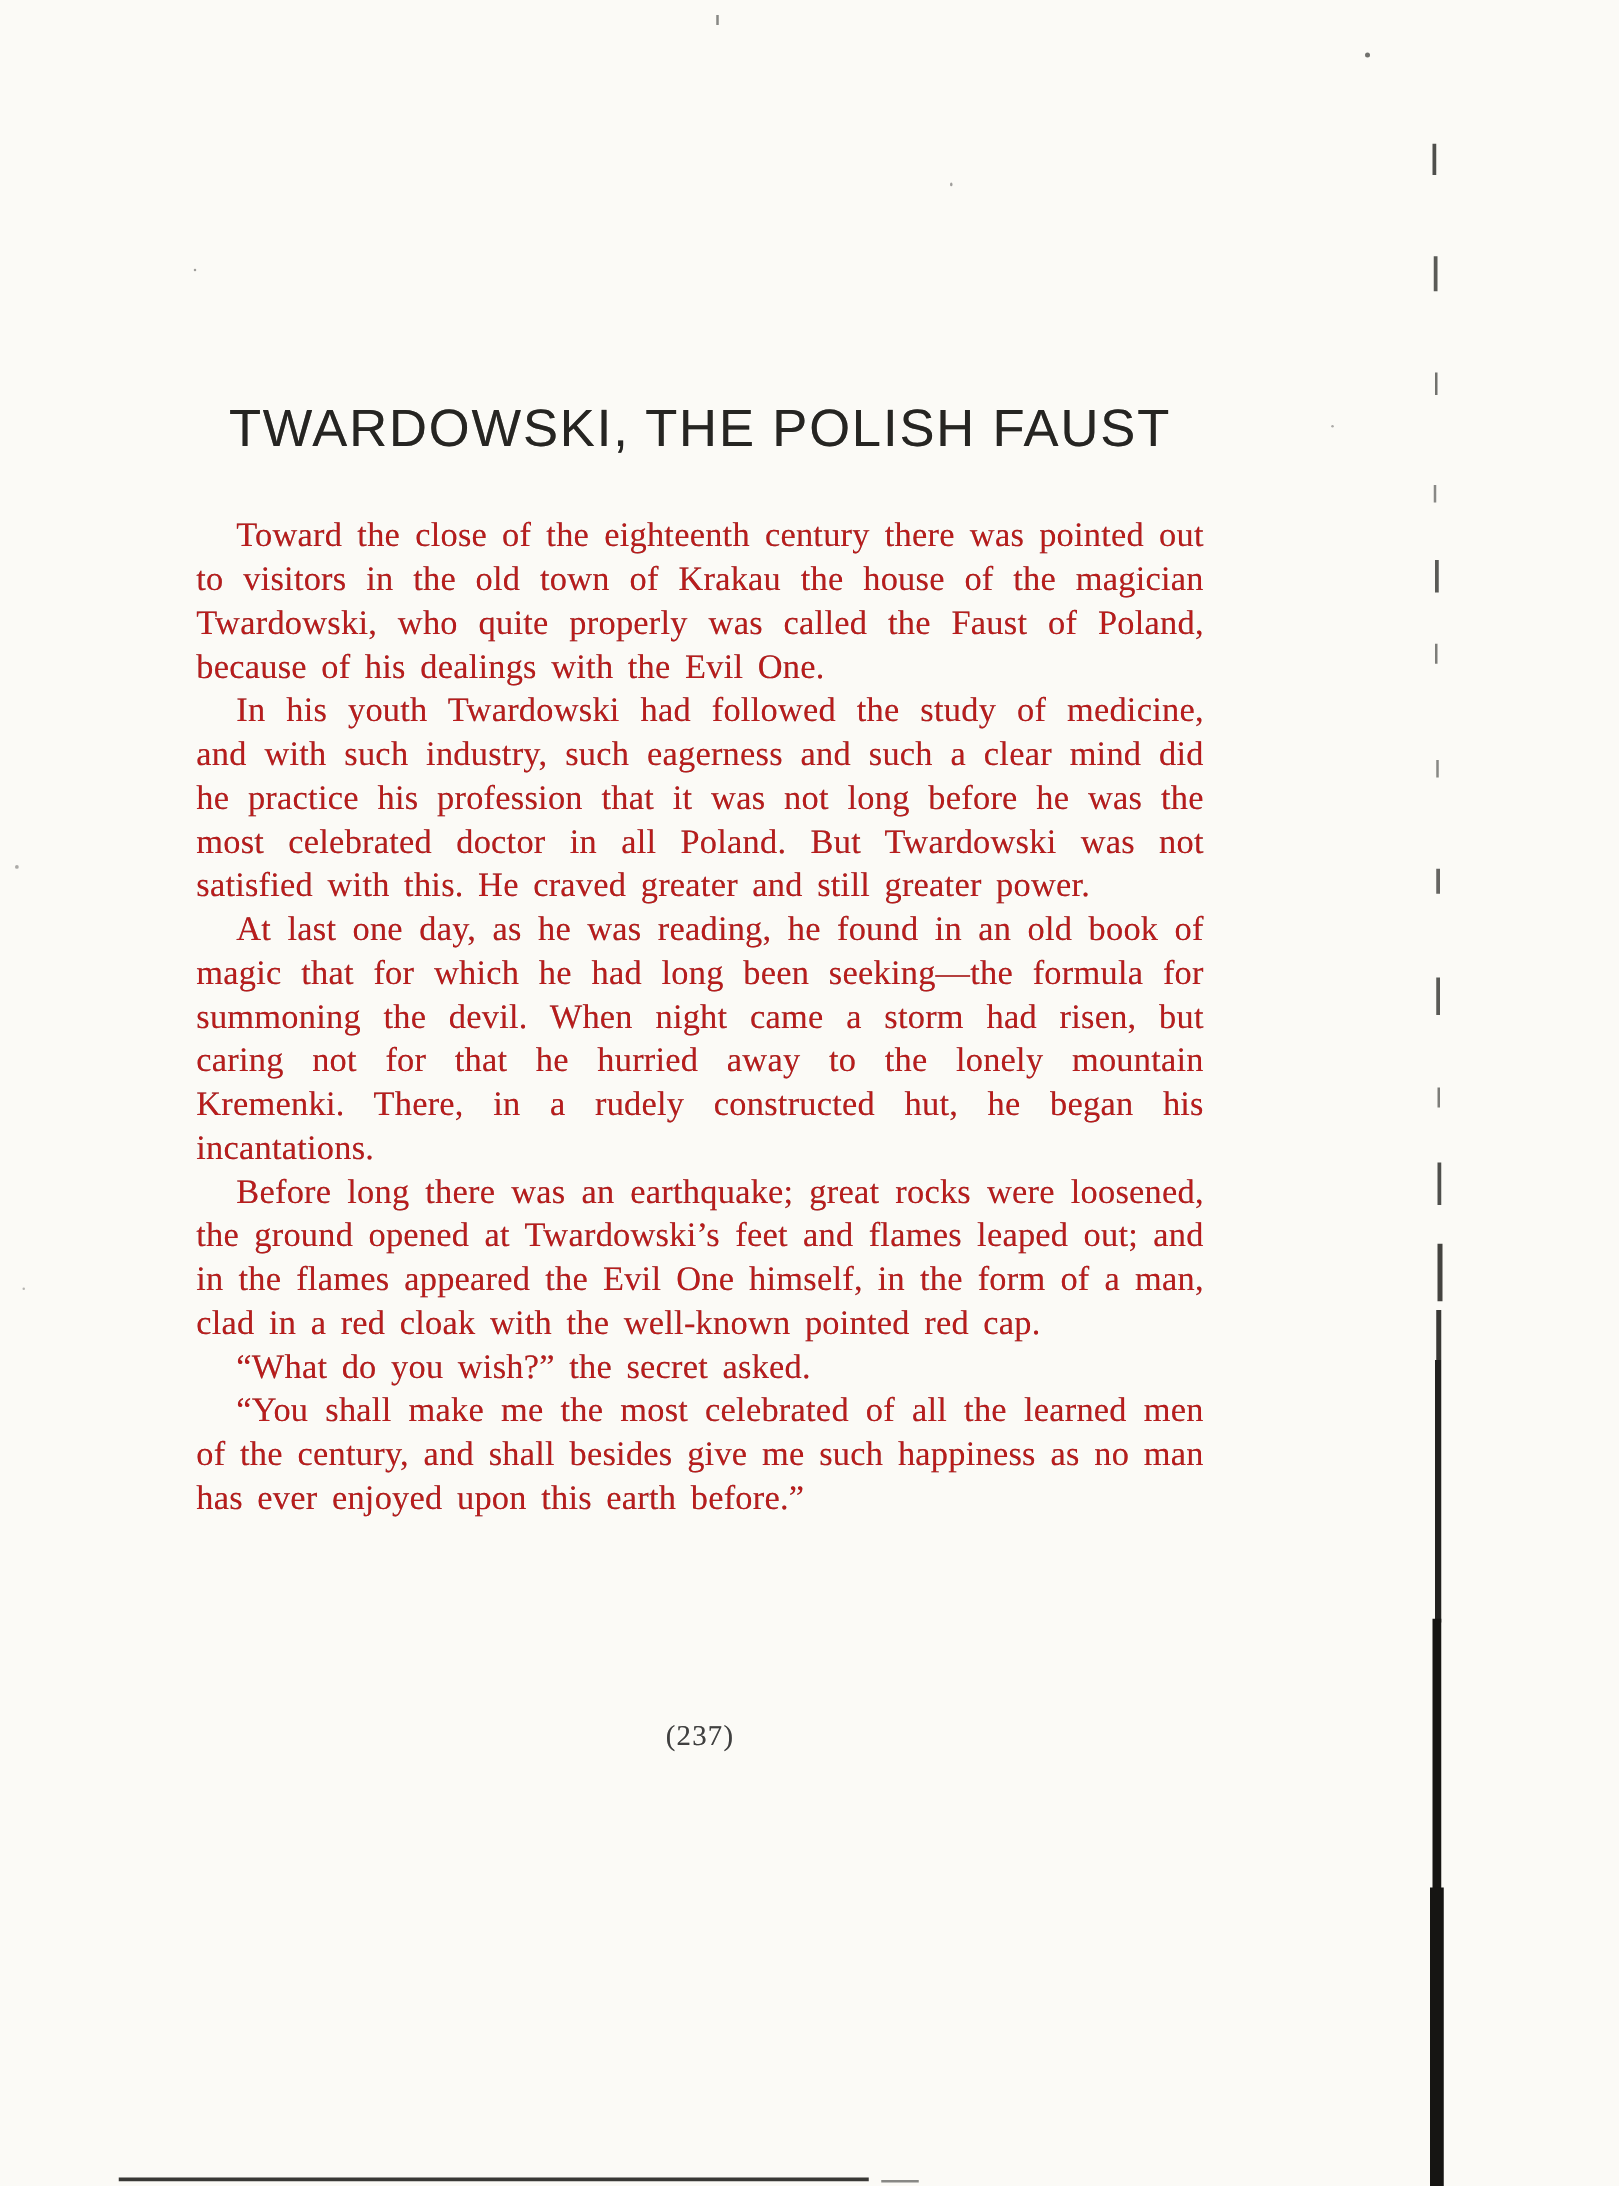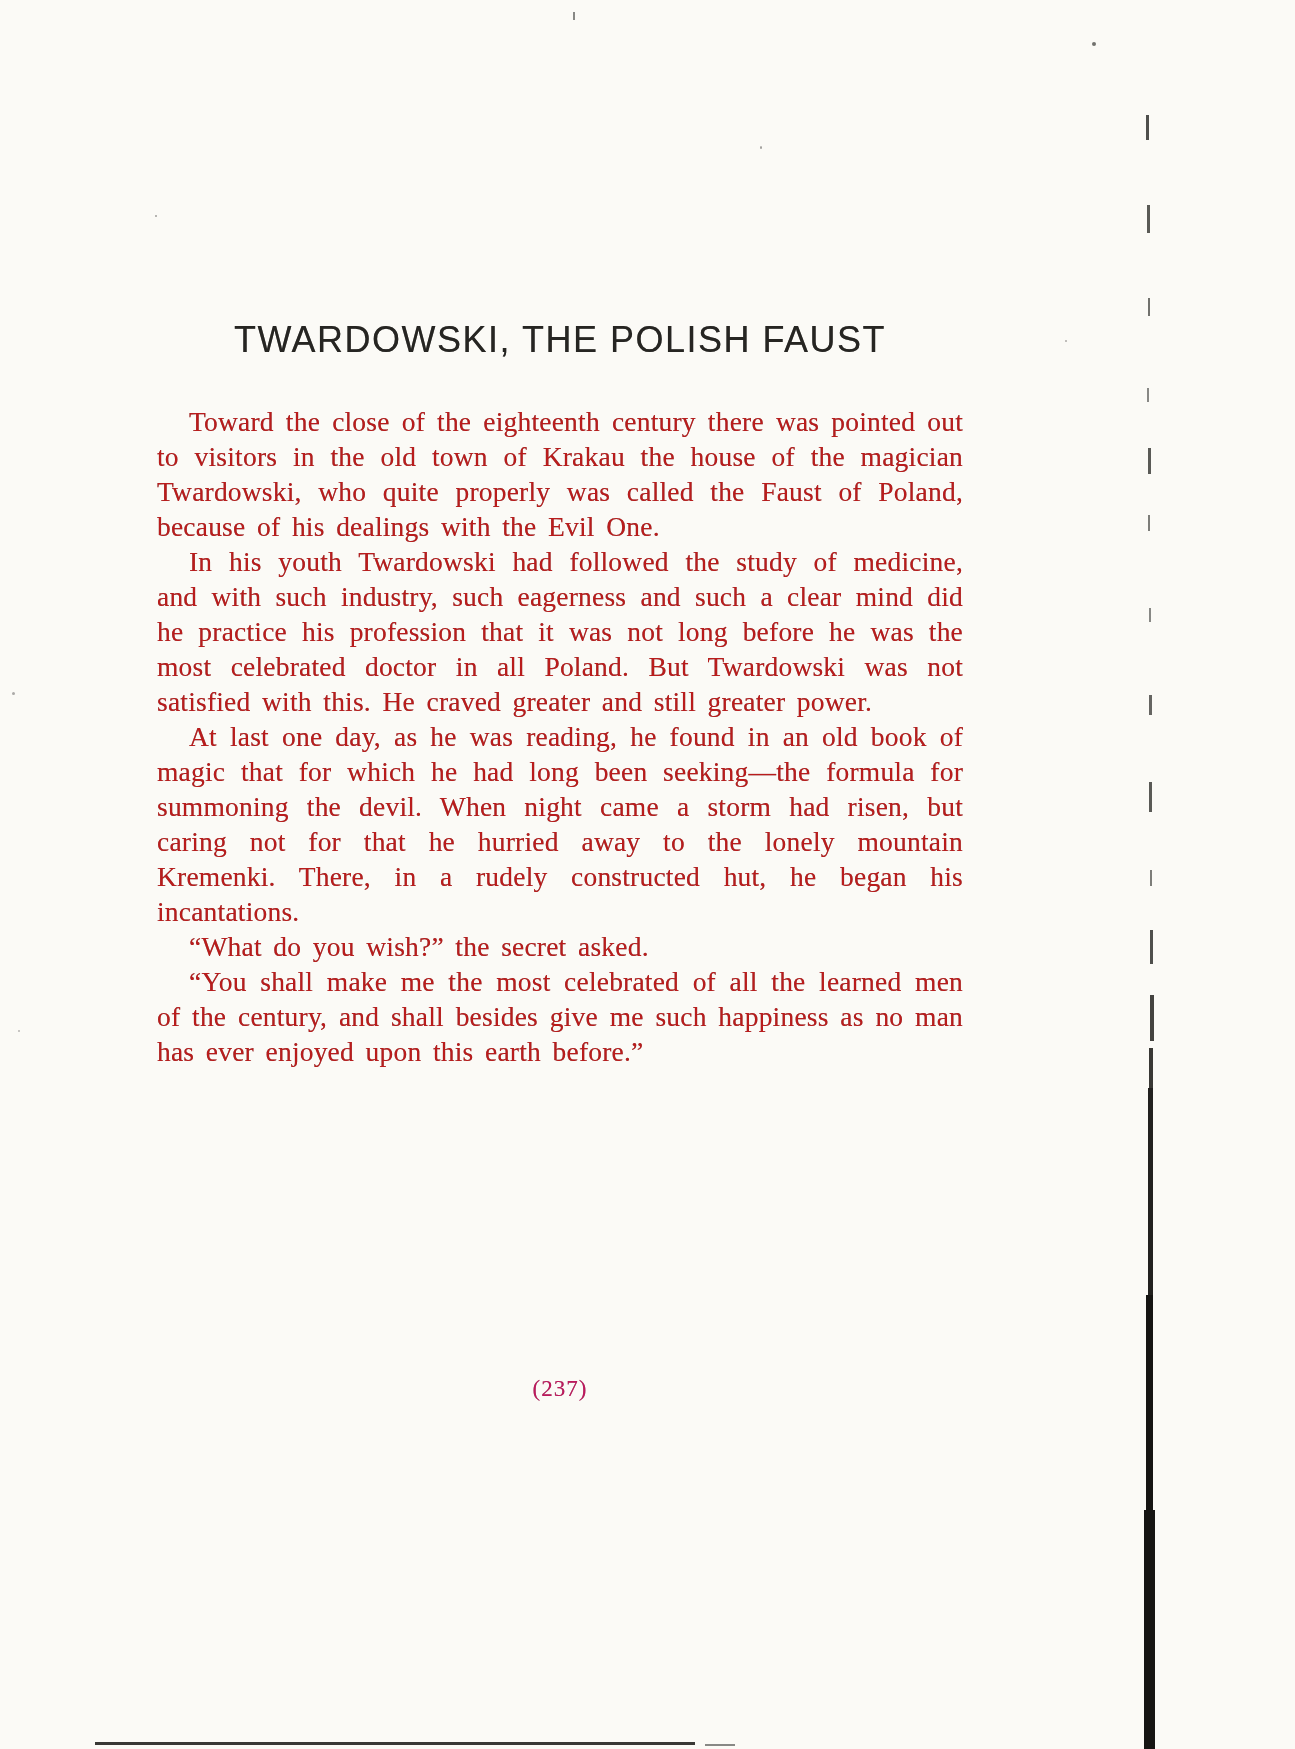--- a/index.html
+++ b/index.html
@@ -15,21 +15,21 @@
   .content{
     position:absolute;
     left:157px;top:320px;
     width:806px;
   }
   .doc-title{
     margin:0 0 44px 0;
     text-align:center;
     font-family:"Liberation Sans", sans-serif;
     font-weight:500;
-    font-size:36px;
+    font-size:42px;
     line-height:1.1;
     letter-spacing:1.5px;
     color:#262522;
     text-shadow:0 0 0.5px rgba(38,37,34,.55);
   }
   .body-par{
     margin:0;
     text-align:justify;
     text-indent:32px;
     font-size:27.5px;
@@ -39,41 +39,42 @@
     color:#b91c1c;
     text-shadow:0 0 0.5px rgba(46,45,43,.5);
   }
   .page-number{
     position:absolute;
     left:157px;top:1376px;
     width:806px;
     text-align:center;
     font-size:23px;
     letter-spacing:1px;
-    color:#be185d;
+    color:#404040;
     text-shadow:0 0 0.5px rgba(46,45,43,.45);
   }
   .artifacts i{
     position:absolute;
     display:block;
     background:#161513;
     pointer-events:none;
   }
   .artifacts i.dot{border-radius:50%;}
 </style>
 </head>
 <body>
 
 <div class="page">
 
   <div class="content">
     <h1 class="doc-title">TWARDOWSKI, THE POLISH FAUST</h1>
     <p class="body-par">Toward the close of the eighteenth century there was pointed out to visitors in the old town of Krakau the house of the magician Twardowski, who quite properly was called the Faust of Poland, because of his dealings with the Evil One.</p>
     <p class="body-par">In his youth Twardowski had followed the study of medicine, and with such industry, such eagerness and such a clear mind did he practice his profession that it was not long before he was the most celebrated doctor in all Poland. But Twardowski was not satisfied with this. He craved greater and still greater power.</p>
     <p class="body-par">At last one day, as he was reading, he found in an old book of magic that for which he had long been seeking—the formula for summoning the devil. When night came a storm had risen, but caring not for that he hurried away to the lonely mountain Kremenki. There, in a rudely constructed hut, he began his incantations.</p>
+    <p class="body-par">Before long there was an earthquake; great rocks were loosened, the ground opened at Twardowski’s feet and flames leaped out; and in the flames appeared the Evil One himself, in the form of a man, clad in a red cloak with the well-known pointed red cap.</p>
     <p class="body-par">“What do you wish?” the secret asked.</p>
     <p class="body-par">“You shall make me the most celebrated of all the learned men of the century, and shall besides give me such happiness as no man has ever enjoyed upon this earth before.”</p>
   </div>
 
   <div class="page-number">(237)</div>
 
   <div class="artifacts">
 
     <i style="left:1146px;top:115px;width:3px;height:25px;opacity:.75"></i>
     <i style="left:1147px;top:205px;width:3px;height:28px;opacity:.7"></i>

